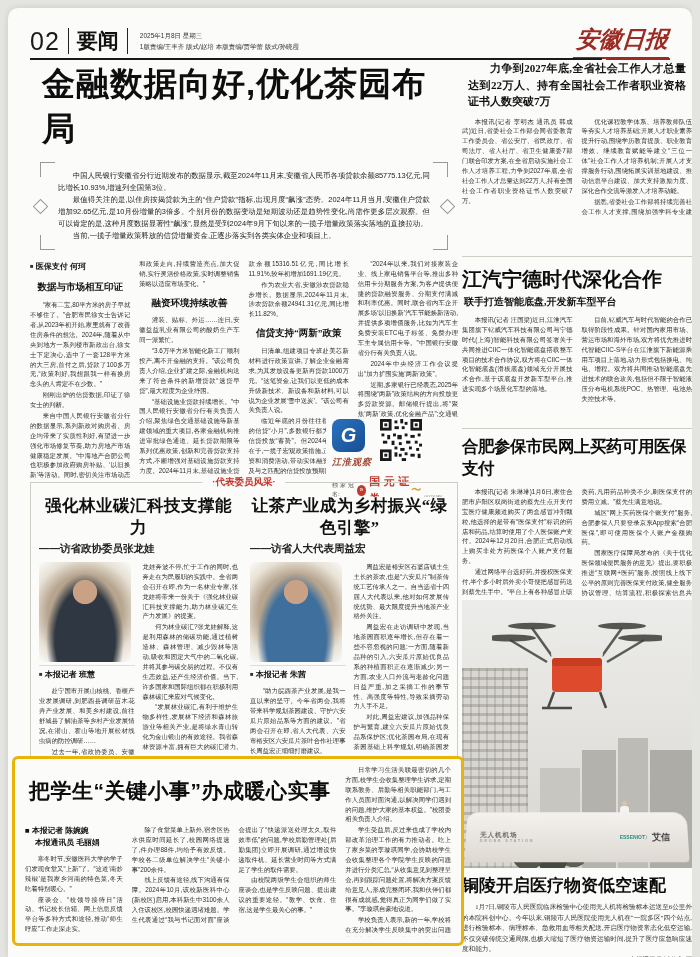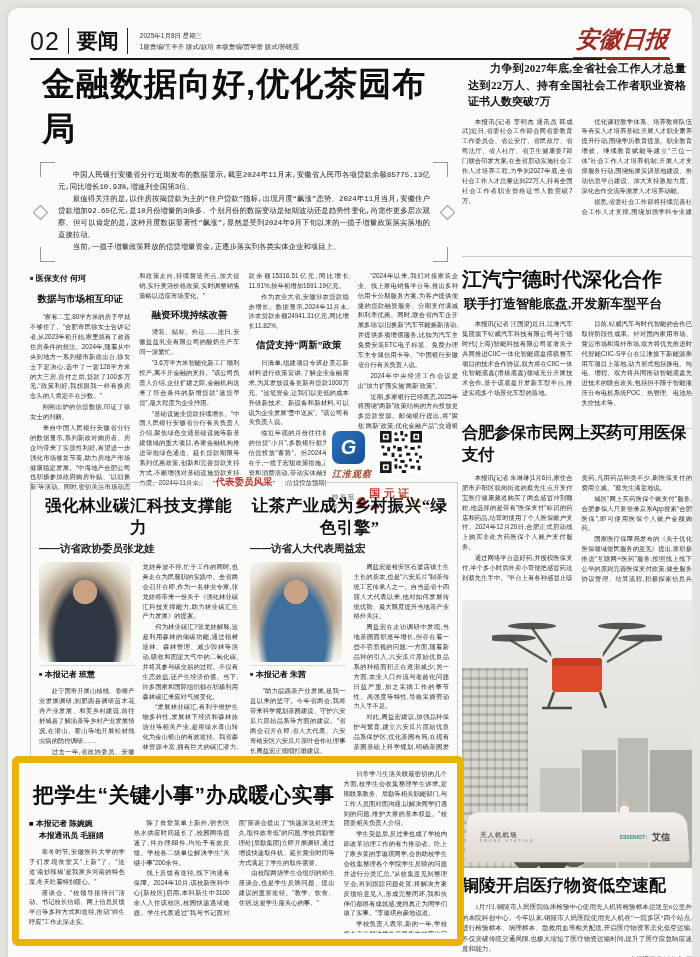--- a/index.html
+++ b/index.html
@@ -21,21 +21,21 @@
   .bodytext{font-size:6.35px;line-height:1.56;color:#2d2d2d;text-align:justify;}
   .bodytext p{margin:0 0 1px 0;text-indent:2em;}
   .col-subhead{font-size:9.5px;font-weight:bold;color:#111;text-align:center;margin:7px 0 5px 0;text-indent:0;}
   .byline{font-size:8px;font-weight:bold;color:#111;margin:2px 0 5px 0;}
   .byline .sq{font-size:6px;vertical-align:1px;color:#333;}
 
   
   .main-art{position:absolute;left:22px;top:52px;width:428px;}
   .main-art h1{font-size:33px;margin:2px 0 10px 12px;letter-spacing:1px;color:#0e0e0e;font-weight:bold;}
   .introbox{position:relative;margin:0 8px;padding:8px 20px;}
-  .introbox .txt{font-size:7.4px;line-height:1.62;color:#222;text-align:justify;font-family:Liberation Mono, monospace;}
+  .introbox .txt{font-size:7.4px;line-height:1.62;color:#222;text-align:justify;}
   .introbox .txt p{margin:0;text-indent:2em;}
   .corner{position:absolute;width:14px;height:14px;}
   .c-tl{left:2px;top:0;border-left:1px solid #999;border-top:1px solid #999;}
   .c-tr{right:2px;top:0;border-right:1px solid #999;border-top:1px solid #999;}
   .c-bl{left:2px;bottom:0;border-left:1px solid #999;border-bottom:1px solid #999;}
   .c-br{right:2px;bottom:0;border-right:1px solid #999;border-bottom:1px solid #999;}
   .diamond{position:absolute;width:9px;height:9px;background:#fbfbf9;border:1px solid #999;transform:rotate(45deg);top:50%;margin-top:-5px;}
   .d-l{left:-3px;} .d-r{right:-3px;}
   .main-cols{position:relative;margin-top:9px;height:238px;column-count:4;column-gap:9px;overflow:hidden;}
   .ad{position:absolute;right:0;bottom:0;width:132px;height:80px;background:#fbfbf9;padding:2px 0 0 6px;box-sizing:border-box;}
@@ -58,39 +58,39 @@
   .cdw-half h2{font-family:"Liberation Serif","DejaVu Serif",serif;font-size:16.5px;margin:2px 0 3px 0;text-align:center;color:#101010;letter-spacing:.5px;}
   .cdw-sub{font-size:10.5px;font-weight:bold;text-align:left;color:#222;margin-bottom:6px;}
   .cdw-body{column-count:2;column-gap:8px;height:205px;overflow:hidden;}
   .portrait{width:92px;height:100px;border-radius:6px;margin:0 0 3px 0;break-inside:avoid;
     background:radial-gradient(circle at 50% 30%,#c9a184 0 14%,rgba(201,161,132,0) 15%),
                radial-gradient(ellipse at 50% 78%,var(--suit) 0 46%,rgba(0,0,0,0) 60%),
                radial-gradient(circle at 50% 50%,#b7a58f 0 55%,#e8e2d6 78%,#fbfbf9 100%);}
   .cdw-byline{break-inside:avoid;border-top:1px solid #ddd;padding-top:3px;}
 
   
-  .redbox{position:absolute;left:4px;top:748px;width:452px;height:190px;border:7px solid #eab308;border-radius:6px;background:#fbfbf9;box-sizing:border-box;padding:6px 10px;}
+  .redbox{position:absolute;left:4px;top:748px;width:452px;height:190px;border:3px solid #eab308;border-radius:6px;background:#fbfbf9;box-sizing:border-box;padding:6px 10px;}
   .redbox-grid{display:flex;gap:9px;height:100%;}
   .rb-left{width:318px;display:flex;flex-direction:column;}
   .rb-left h2{font-size:21px;color:#0d0d0d;margin:12px 0 9px 4px;letter-spacing:.5px;white-space:nowrap;}
-  .rb-cols{column-count:3;column-gap:9px;flex:1;overflow:hidden;}
+  .rb-cols{column-count:3;column-gap:9px;flex:1;overflow:hidden;margin-top:11px;}
   .rb-right{width:108px;overflow:hidden;}
   .rb-byline{break-inside:avoid;margin-bottom:4px;}
   .rb-byline div{font-size:7.8px;font-weight:bold;color:#111;line-height:1.6;}
 
   
   .rcol{position:absolute;left:454px;top:52px;width:230px;}
   .r-art h2{margin:0;color:#0e0e0e;}
   .r-sep{position:absolute;left:454px;width:230px;height:1px;background:#cfccc5;}
   .a1 h2{font-size:18.5px;letter-spacing:.5px;margin-bottom:7px;}
   .a1 .lede{font-family:"Liberation Serif",serif;font-weight:bold;font-size:11px;line-height:1.5;color:#111;text-align:justify;margin:0 6px 7px 6px;text-indent:2em;}
   .twocol{column-count:2;column-gap:9px;overflow:hidden;}
   .a1 .twocol{height:102px;}
   .a2 h2{font-family:"Liberation Serif",serif;font-size:20px;margin-bottom:2px;}
-  .a2 .sub2{font-family:"Liberation Serif",serif;font-size:13px;font-weight:bold;margin:0 0 6px 2px;color:#111;}
+  .a2 .sub2{font-family:"Liberation Serif",serif;font-size:10px;font-weight:bold;margin:0 0 6px 2px;color:#111;}
   .a2 .twocol{height:96px;}
   .a3 h2{font-family:"Liberation Serif",serif;font-size:16.5px;margin-bottom:7px;letter-spacing:-.5px;}
   .a3 .twocol{height:128px;}
 
   
   .photo{position:absolute;left:454px;top:592px;width:230px;height:268px;background:linear-gradient(#ececea 0%,#e2e1dd 55%,#d6d5d0 100%);overflow:hidden;}
   .bld-l{position:absolute;left:0;top:68px;width:66px;height:200px;background:
      repeating-linear-gradient(to bottom,rgba(120,118,110,.35) 0 3px,rgba(0,0,0,0) 3px 9px),
      repeating-linear-gradient(to right,rgba(120,118,110,.25) 0 2px,rgba(0,0,0,0) 2px 8px),#d8d6d0;}
   .bld-r1{position:absolute;left:120px;top:150px;width:34px;height:120px;background:#b3b2ac;}
@@ -277,21 +277,21 @@
   <div class="r-sep" style="top:248px"></div>
   <div class="rcol r-art a2" style="top:258px">
     <h2>江汽宁德时代深化合作</h2>
     <div class="sub2">联手打造智能底盘,开发新车型平台</div>
     <div class="twocol bodytext">
           <p>本报讯(记者 汪国梁)近日,江淮汽车集团旗下钇威汽车科技有限公司与宁德时代(上海)智能科技有限公司签署关于共同推进CIIC一体化智能底盘搭载整车项目的技术合作协议,双方将在CIIC一体化智能底盘(滑板底盘)领域充分开展技术合作,基于该底盘开发新车型平台,推进实现多个场景化车型的落地。</p>
           <p>目前,钇威汽车与时代智能的合作已取得阶段性成果。针对国内家用市场、营运市场和海外市场,双方将优先推进时代智能CIIC-S平台在江淮旗下新能源乘用车项目上落地,动力形式包括换电、纯电、增程。双方将共同推动智能底盘先进技术的联合攻关,包括但不限于智能液压分布电机系统POC、热管理、电池热失控技术等。</p>
         </div>
   </div>
   <div class="r-sep" style="top:420px"></div>
-  <div class="rcol r-art a3" style="top:414px">
+  <div class="rcol r-art a3" style="top:428px">
     <h2>合肥参保市民网上买药可用医保支付</h2>
     <div class="twocol bodytext">
           <p>本报讯(记者 朱琳琳)1月6日,家住合肥市庐阳区双岗街道的蔡先生点开支付宝医疗健康频道购买了两盒感冒冲剂颗粒,他选择的是带有“医保支付”标识的药店和药品,结算时使用了个人医保账户支付。2024年12月20日,合肥正式启动线上购买非处方药医保个人账户支付服务。</p>
           <p>通过网络平台选好药,并授权医保支付,半个多小时后外卖小哥便把感冒药送到蔡先生手中。“平台上有各种感冒止咳类药,凡用药品种类不少,刷医保支付的费用立减。”蔡先生满意地说。</p>
           <p>城区“网上买药医保个账支付”服务,合肥参保人只要登录京东App搜索“合肥医保”,即可使用医保个人账户金额购药。</p>
           <p>国家医疗保障局发布的《关于优化医保领域便民服务的意见》提出,要积极推进“互联网+医药”服务,按照线上线下公平的原则完善医保支付政策,健全服务协议管理、结算流程,积极探索信息共享、完善处方流转、在线支付结算、送药上门一体化服务。</p>
         </div>
   </div>
 
   <div class="photo">

